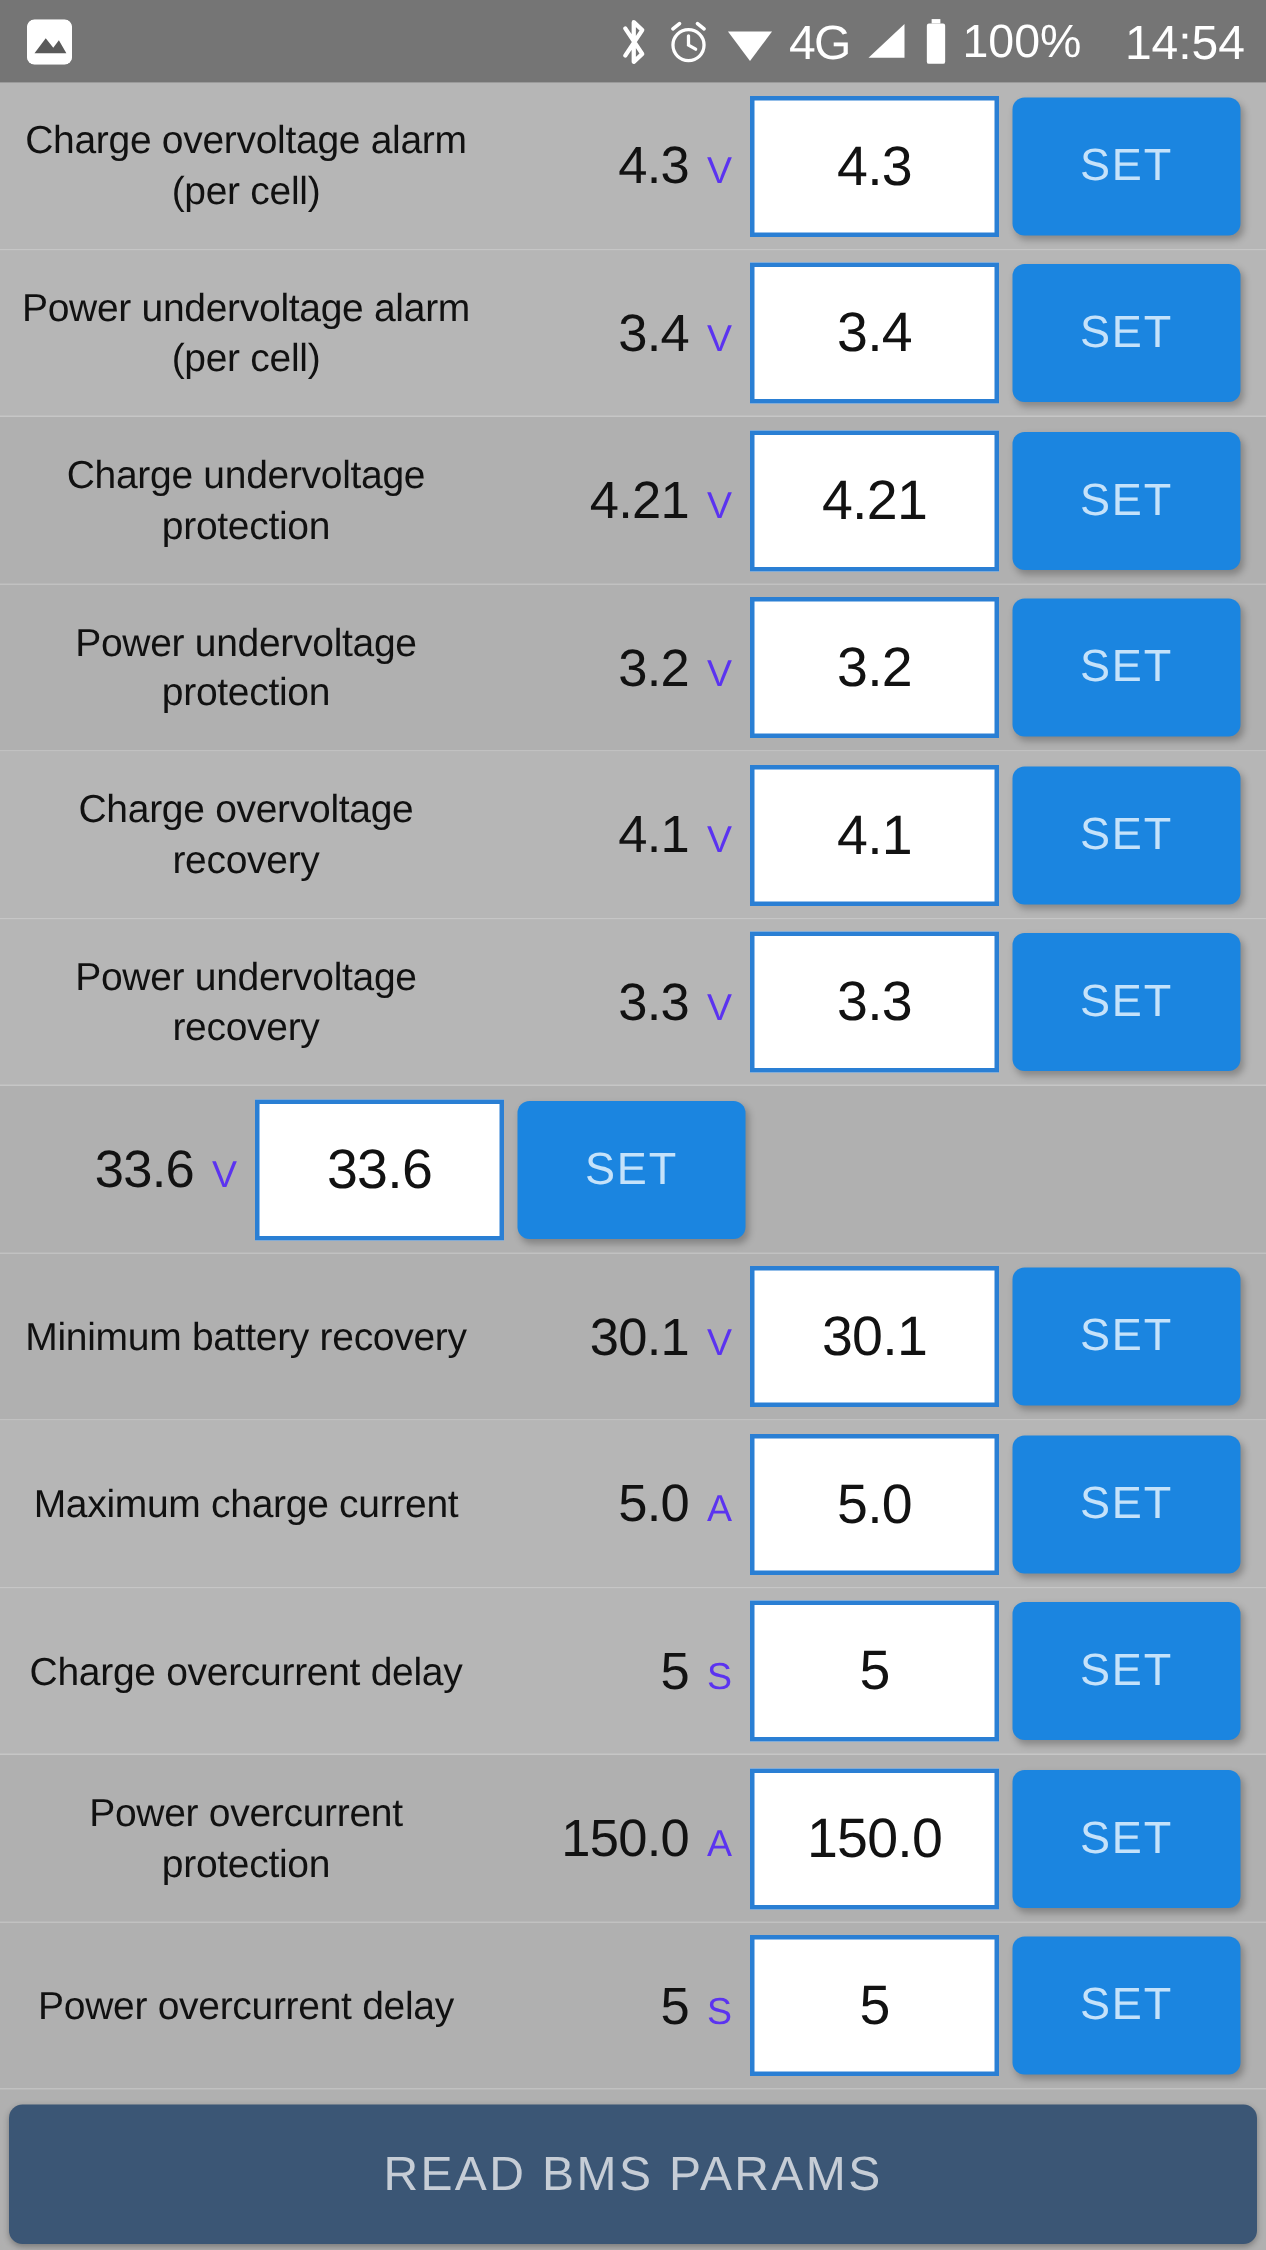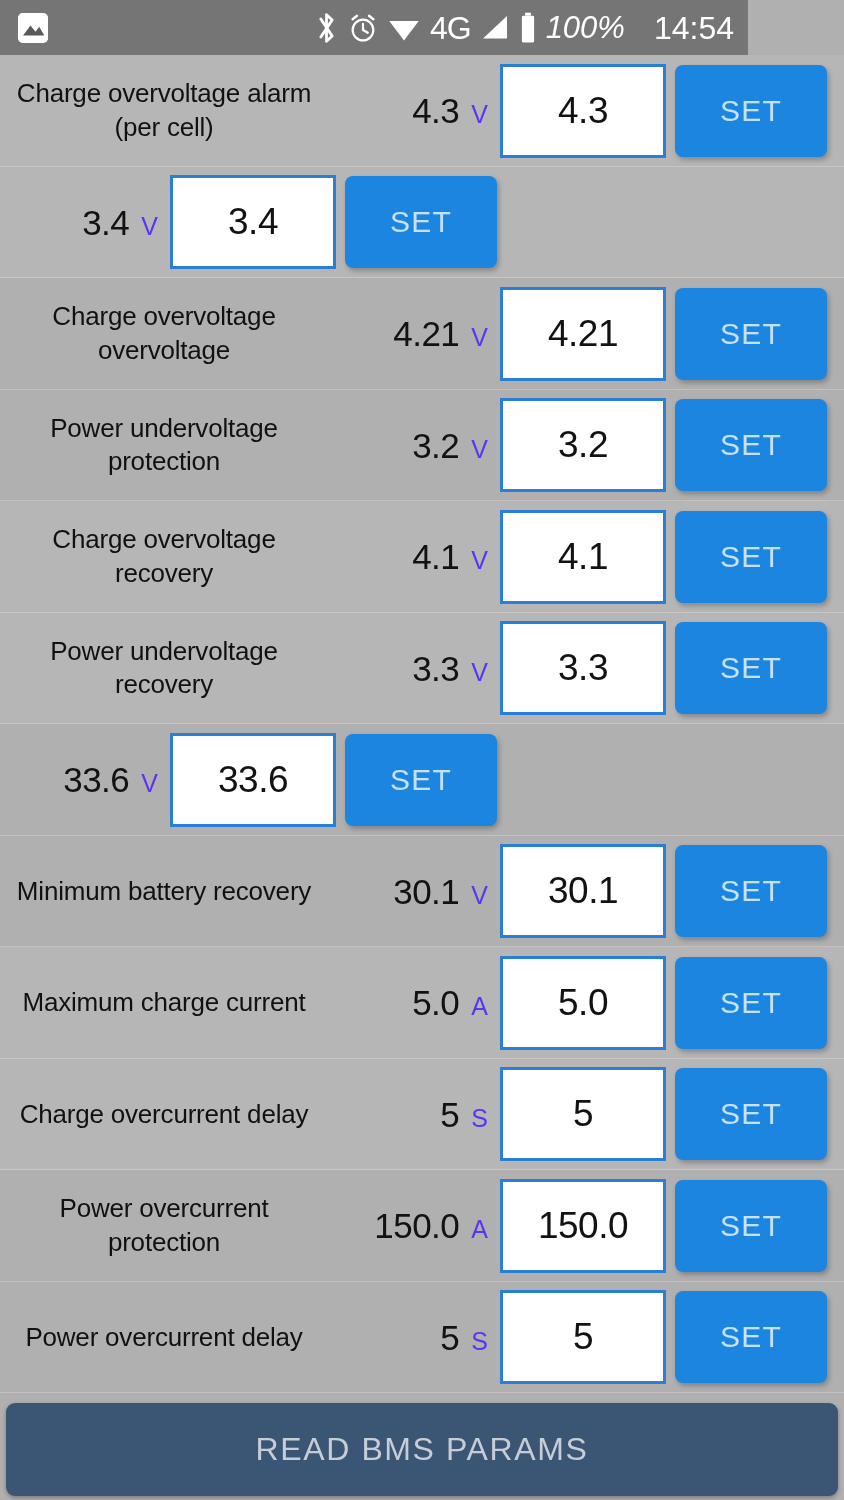--- a/index.html
+++ b/index.html
@@ -7,39 +7,39 @@
   html, body {
     width:844px; height:1500px;
     background:#b0b0b0;
     font-family:"Liberation Sans", sans-serif;
     overflow:hidden;
   }
 
   
   .statusbar{
     position:relative;
-    width:748px; height:55px;
+    width:844px; height:55px;
     background:#757575;
     display:flex; align-items:center;
     padding:0 14px 0 18px;
     color:#ffffff;
   }
   .sb-left{ display:flex; align-items:center; gap:10px; }
   .sb-right{ margin-left:auto; display:flex; align-items:center; gap:9px; }
 
   .photo-icon{
     width:30px; height:30px; border-radius:5px; background:#ffffff;
     display:flex; align-items:flex-end; justify-content:center;
     overflow:hidden;
   }
   .photo-icon svg{ display:block; }
 
   .sb-icon{ display:flex; align-items:center; }
   .sb-4g{ font-size:32px; font-weight:400; line-height:1; letter-spacing:-1px;}
-  .sb-batt-pct{ font-size:31px; line-height:1;font-style:italic; }
+  .sb-batt-pct{ font-size:31px; line-height:1; }
   .sb-clock{ font-size:32px; line-height:1; margin-left:20px; }
 
   
   .list{
     width:844px;
     height:1348px;
     background:#b0b0b0;
     overflow:hidden;
   }
   .row{
@@ -169,29 +169,30 @@
     <div class="row shade">
       <div class="r-label">Charge overvoltage alarm (per cell)</div>
       <div class="r-value">
         <span class="r-num">4.3</span>
         <span class="r-unit">V</span>
       </div>
       <div class="r-input">4.3</div>
       <button class="r-set">SET</button>
     </div>
     <div class="row shade">
+      <div class="r-label">Power undervoltage alarm (per cell)</div>
       <div class="r-value">
         <span class="r-num">3.4</span>
         <span class="r-unit">V</span>
       </div>
       <div class="r-input">3.4</div>
       <button class="r-set">SET</button>
     </div>
     <div class="row">
-      <div class="r-label">Charge overvoltage overvoltage</div>
+      <div class="r-label">Charge undervoltage protection</div>
       <div class="r-value">
         <span class="r-num">4.21</span>
         <span class="r-unit">V</span>
       </div>
       <div class="r-input">4.21</div>
       <button class="r-set">SET</button>
     </div>
     <div class="row">
       <div class="r-label">Power undervoltage protection</div>
       <div class="r-value">

